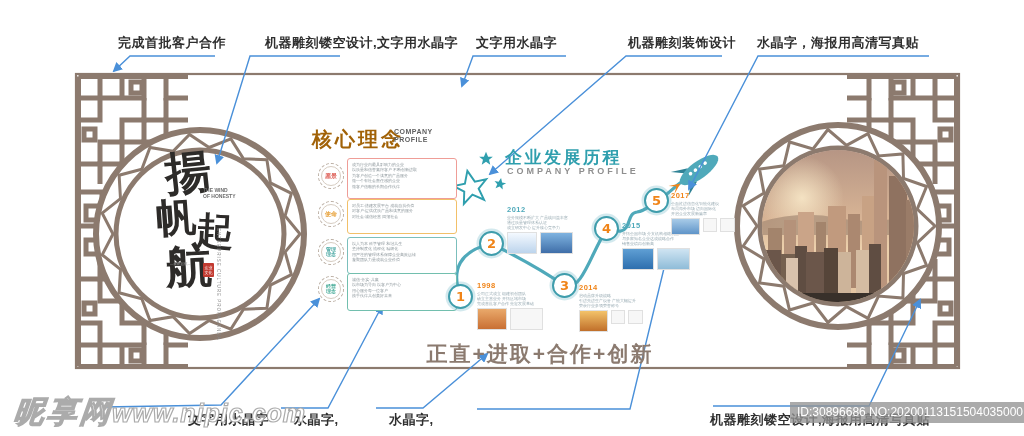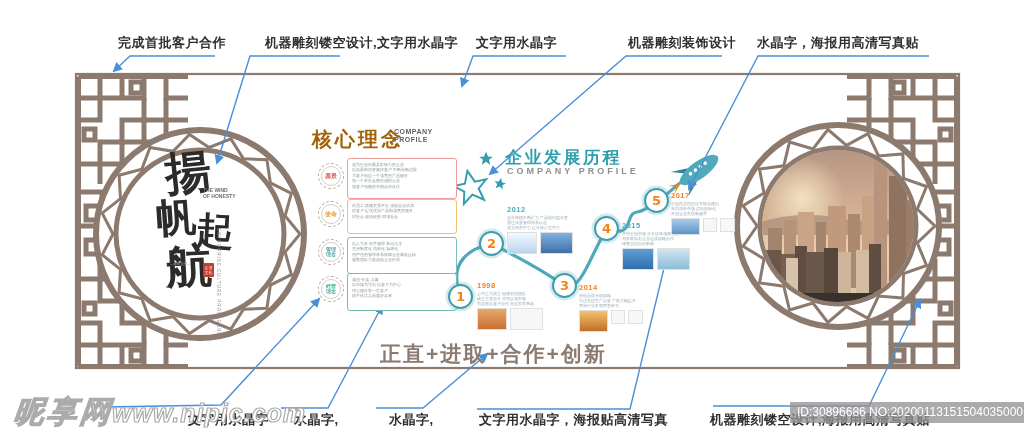--- a/index.html
+++ b/index.html
@@ -5,21 +5,21 @@
   html,body{margin:0;padding:0;background:#fff}
   #canvas{position:relative;width:1024px;height:436px;background:#fff;overflow:hidden;
           font-family:"Liberation Sans",sans-serif}
   #bg{position:absolute;left:0;top:0;z-index:0}
   .ann{position:absolute;top:34px;z-index:2;font:bold 13px "Liberation Sans",sans-serif;
        color:#2f2f2f;white-space:nowrap;letter-spacing:.5px}
   .ann.b{top:411px}
   .maintitle{position:absolute;left:300px;top:86px;width:480px;z-index:1;text-align:center;
              font-weight:bold;font-size:23px;color:#8b7a6f;letter-spacing:7px;white-space:nowrap}
   .maintitle .gap{display:inline-block;width:26px}
-  .slogan{position:absolute;left:380px;top:340px;width:320px;z-index:1;text-align:left;
+  .slogan{position:absolute;left:380px;top:340px;width:320px;z-index:1;text-align:center;
           font-weight:bold;font-size:21px;color:#8b7a6f;letter-spacing:2px;white-space:nowrap}
   .sec-title-red{position:absolute;left:312px;top:126px;z-index:1;font-weight:bold;font-size:20px;
                  color:#a16207;letter-spacing:3px;white-space:nowrap}
   .sec-sub{position:absolute;z-index:1;font-weight:bold;font-size:7px;color:#5f5f5f;
            line-height:7.5px;letter-spacing:.5px;white-space:pre-line}
   .dev-title{position:absolute;left:505px;top:146px;z-index:1;font-weight:bold;font-size:17px;
              color:#2f9fae;letter-spacing:2.5px;white-space:nowrap}
   .dev-sub{position:absolute;left:507px;top:166px;z-index:1;font-weight:bold;font-size:9px;
            color:#8f8f8f;letter-spacing:3px;white-space:nowrap}
   .seal{position:absolute;z-index:1;width:24px;height:24px;border:1px dashed #b9aca0;border-radius:50%;
@@ -203,21 +203,20 @@
   </svg>
 
   <div class="ann" style="left:118px">完成首批客户合作</div>
   <div class="ann" style="left:265px">机器雕刻镂空设计,文字用水晶字</div>
   <div class="ann" style="left:476px">文字用水晶字</div>
   <div class="ann" style="left:628px">机器雕刻装饰设计</div>
   <div class="ann" style="left:757px">水晶字，海报用高清写真贴</div>
   <div class="ann b" style="left:188px">文字用水晶字</div>
   <div class="ann b" style="left:294px">水晶字,</div>
   <div class="ann b" style="left:389px">水晶字,</div>
-  <div class="ann b" style="left:479px">文字用水晶字，海报贴高清写真</div>
   <div class="ann b" style="left:710px">机器雕刻镂空设计,海报用高清写真贴</div>
 
   <div class="slogan">正直+进取+合作+创新</div>
 
   <div class="emb" style="left:165px;top:142px;font-size:46px;transform:rotate(-6deg)">揚</div>
   <div class="emb" style="left:156px;top:190px;font-size:40px;transform:rotate(-4deg)">帆</div>
   <div class="emb" style="left:196px;top:206px;font-size:38px;transform:rotate(3deg)">起</div>
   <div class="emb" style="left:166px;top:236px;font-size:46px;transform:rotate(-3deg)">航</div>
   <div class="emb-en" style="left:203px;top:188px">THE WIND
 OF HONESTY</div>

